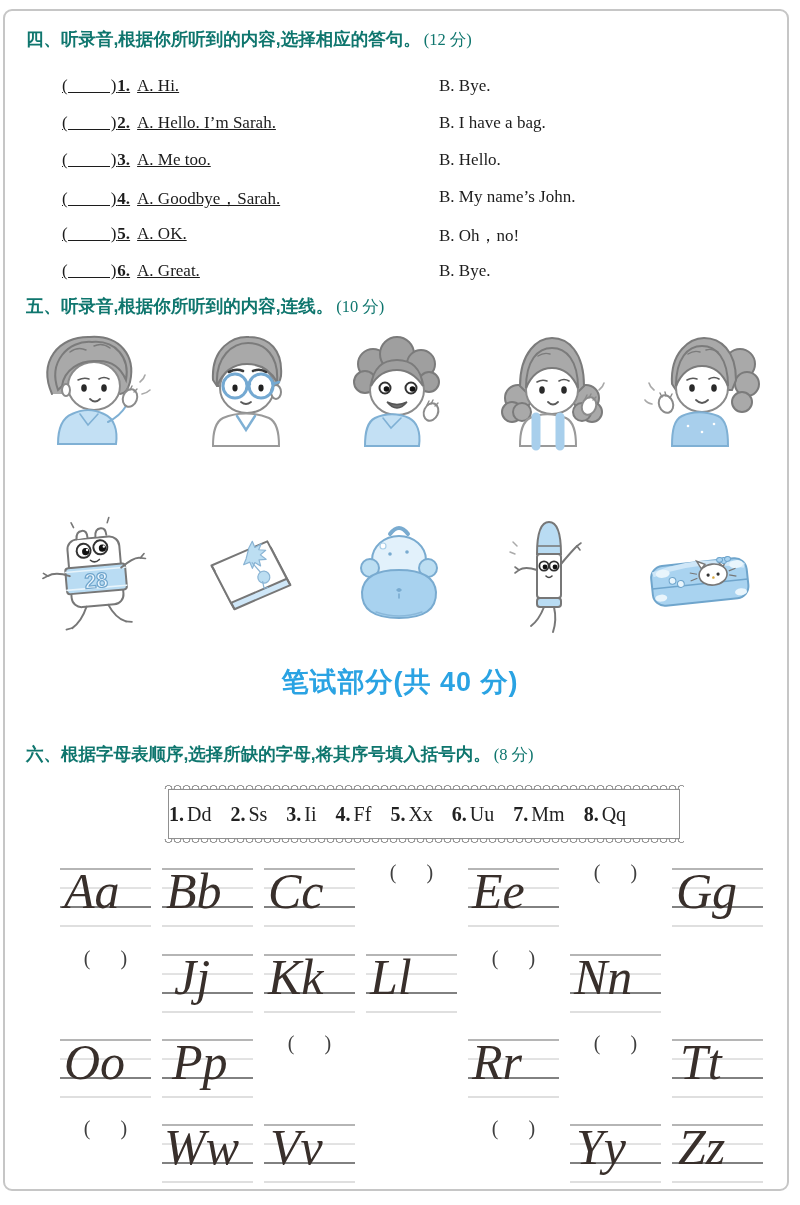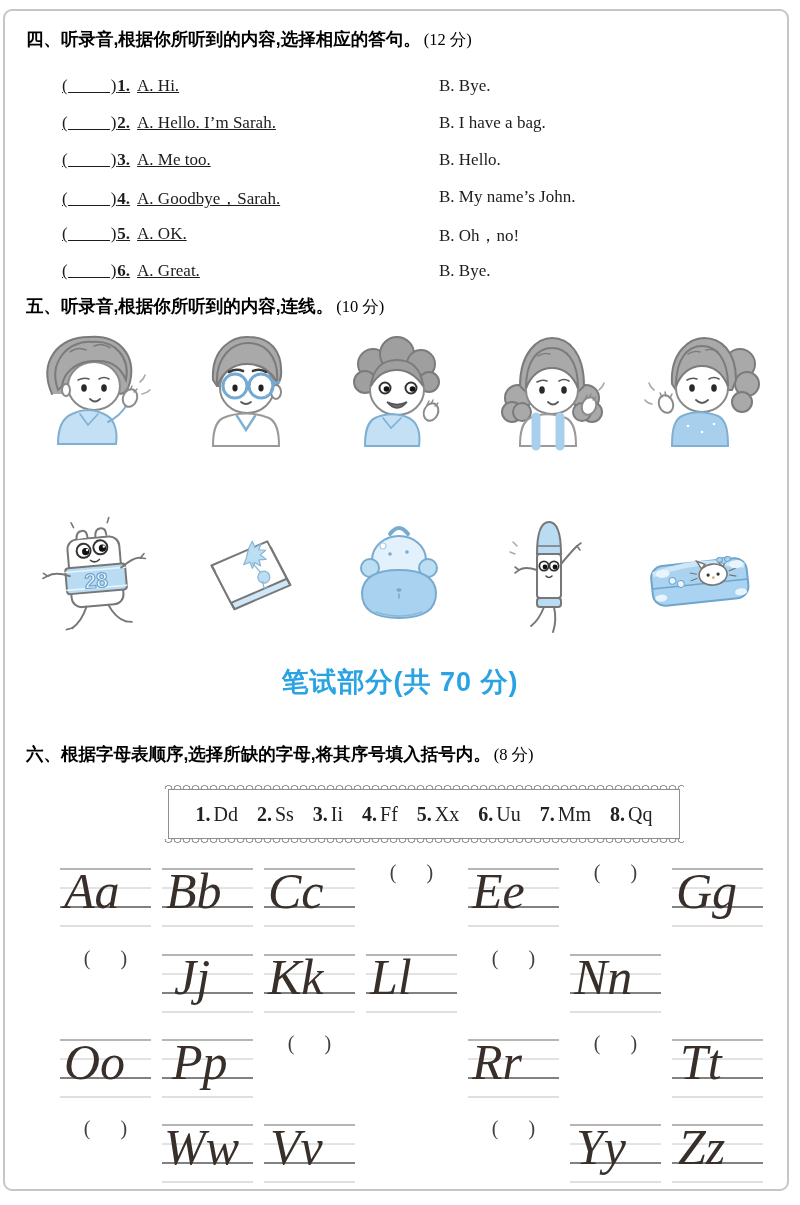--- a/index.html
+++ b/index.html
@@ -1,34 +1,34 @@
 <!DOCTYPE html>
 <html><head>
 <meta charset="utf-8">
 <style>
   html,body{margin:0;padding:0;background:#fff;}
   body{width:800px;height:1205px;position:relative;overflow:hidden;
        font-family:"Liberation Serif",serif;color:#1c1c1c;}
   .sheet{position:absolute;left:3px;top:9px;width:786px;height:1182px;
          border:2px solid #c6c6c6;border-radius:9px;box-sizing:border-box;}
   .sec-head{position:absolute;left:26px;font:700 17.5px "Liberation Sans",sans-serif;
-            color:#000000;white-space:nowrap;}
+            color:#0f766e;white-space:nowrap;}
   .sec-head .pts{font:400 16.5px "Liberation Serif",serif;margin-left:3px;}
   .q{position:absolute;left:62px;width:716px;font:17px "Liberation Serif",serif;text-decoration:underline;}
   .q .blank{white-space:pre;letter-spacing:1px;}
   .q .qnum{font-weight:700;margin-right:7px;}
   .q .qb{position:absolute;left:377px;top:0;}
   .img-row{position:absolute;display:flex;justify-content:space-between;}
   .people-row{top:328px;left:34px;width:732px;height:130px;}
   .objects-row{top:508px;left:36px;width:728px;height:138px;}
   .blue-title{position:absolute;top:664px;left:0;width:100%;text-align:center;
               font:700 27px "Liberation Sans",sans-serif;color:#2aa3e3;letter-spacing:1px;}
   .choices-box{position:absolute;left:168px;top:789px;width:512px;height:50px;
                border:1px solid #909090;box-sizing:border-box;display:flex;align-items:center;
-               justify-content:center;gap:19px;font:20px "Liberation Serif",serif;color:#222;
+               justify-content:flex-start;gap:19px;font:20px "Liberation Serif",serif;color:#222;
                background:#fff;}
   .choices-box::before{content:"";position:absolute;left:-5px;right:-5px;top:-9px;height:8px;
       background:radial-gradient(circle at 4.5px 8px, transparent 2.8px, #9a9a9a 2.9px, #9a9a9a 3.9px, transparent 4.1px);
       background-size:9px 8px;background-repeat:repeat-x;}
   .choices-box::after{content:"";position:absolute;left:-5px;right:-5px;bottom:-9px;height:8px;
       background:radial-gradient(circle at 4.5px 0px, transparent 2.8px, #9a9a9a 2.9px, #9a9a9a 3.9px, transparent 4.1px);
       background-size:9px 8px;background-repeat:repeat-x;}
   .choice b{font-weight:700;margin-right:3px;}
   .grid-row{position:absolute;left:60px;display:flex;gap:11px;align-items:flex-end;}
   .cell{width:91px;height:78px;position:relative;}
@@ -281,21 +281,21 @@
       <circle cx="79" cy="68" r="1.6" fill="#333"></circle>
       <circle cx="74" cy="71" r="1.3" fill="#d9a73e"></circle>
       <path d="M58 66 l-7 -2 M58 70 l-7 2 M90 66 l7 -2 M90 70 l7 2" stroke="#777" stroke-width="1.2"></path>
       <circle cx="86" cy="55" r="3" fill="#a9d3f0" stroke="#6fa5cc" stroke-width="1"></circle>
       <ellipse cx="82" cy="54" rx="3" ry="2.4" fill="#a9d3f0" stroke="#6fa5cc" stroke-width="1"></ellipse>
       <ellipse cx="90" cy="54" rx="3" ry="2.4" fill="#a9d3f0" stroke="#6fa5cc" stroke-width="1"></ellipse>
     </g>
   </svg>
 </div>
 
-<div class="blue-title">笔试部分(共 70 分)</div>
+<div class="blue-title">笔试部分(共 40 分)</div>
 
 <div class="sec-head" style="top:742px">
   <span>六、根据字母表顺序,选择所缺的字母,将其序号填入括号内。</span><span class="pts">(8 分)</span>
 </div>
 
 <div class="choices-box">
   <span class="choice"><b>1.</b><span>Dd</span></span>
   <span class="choice"><b>2.</b><span>Ss</span></span>
   <span class="choice"><b>3.</b><span>Ii</span></span>
   <span class="choice"><b>4.</b><span>Ff</span></span>

